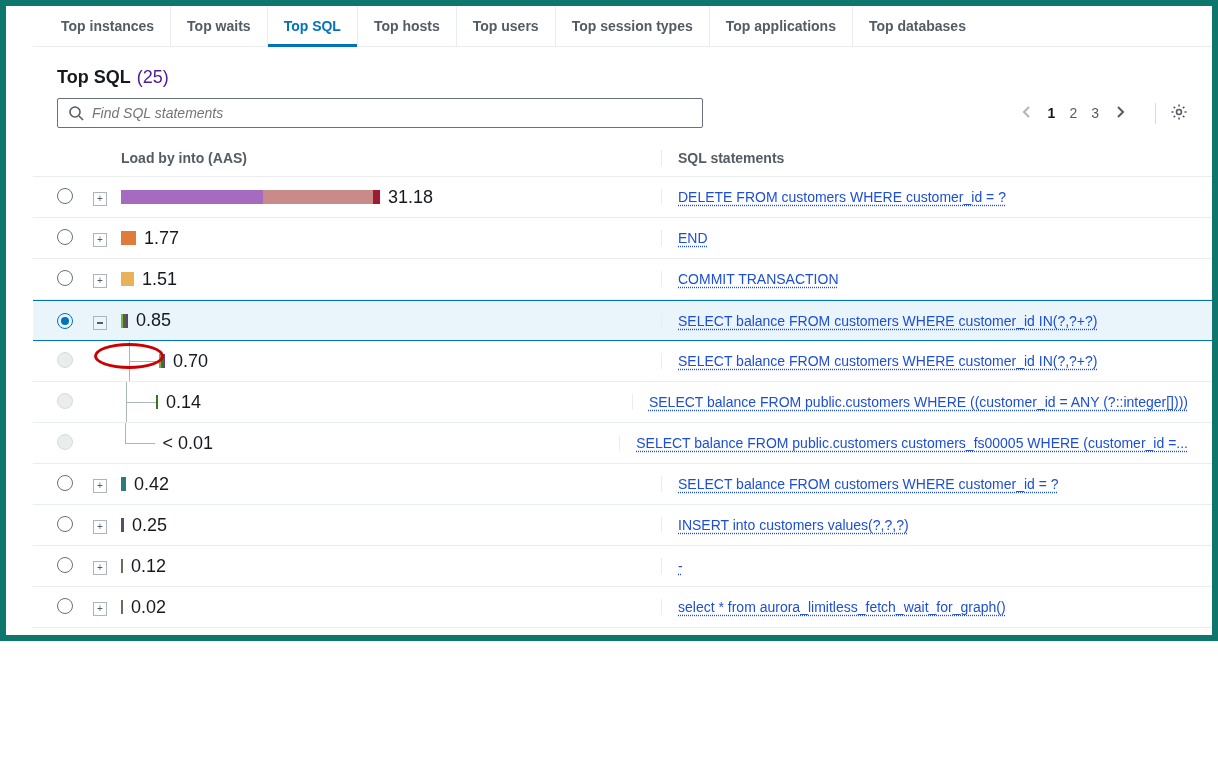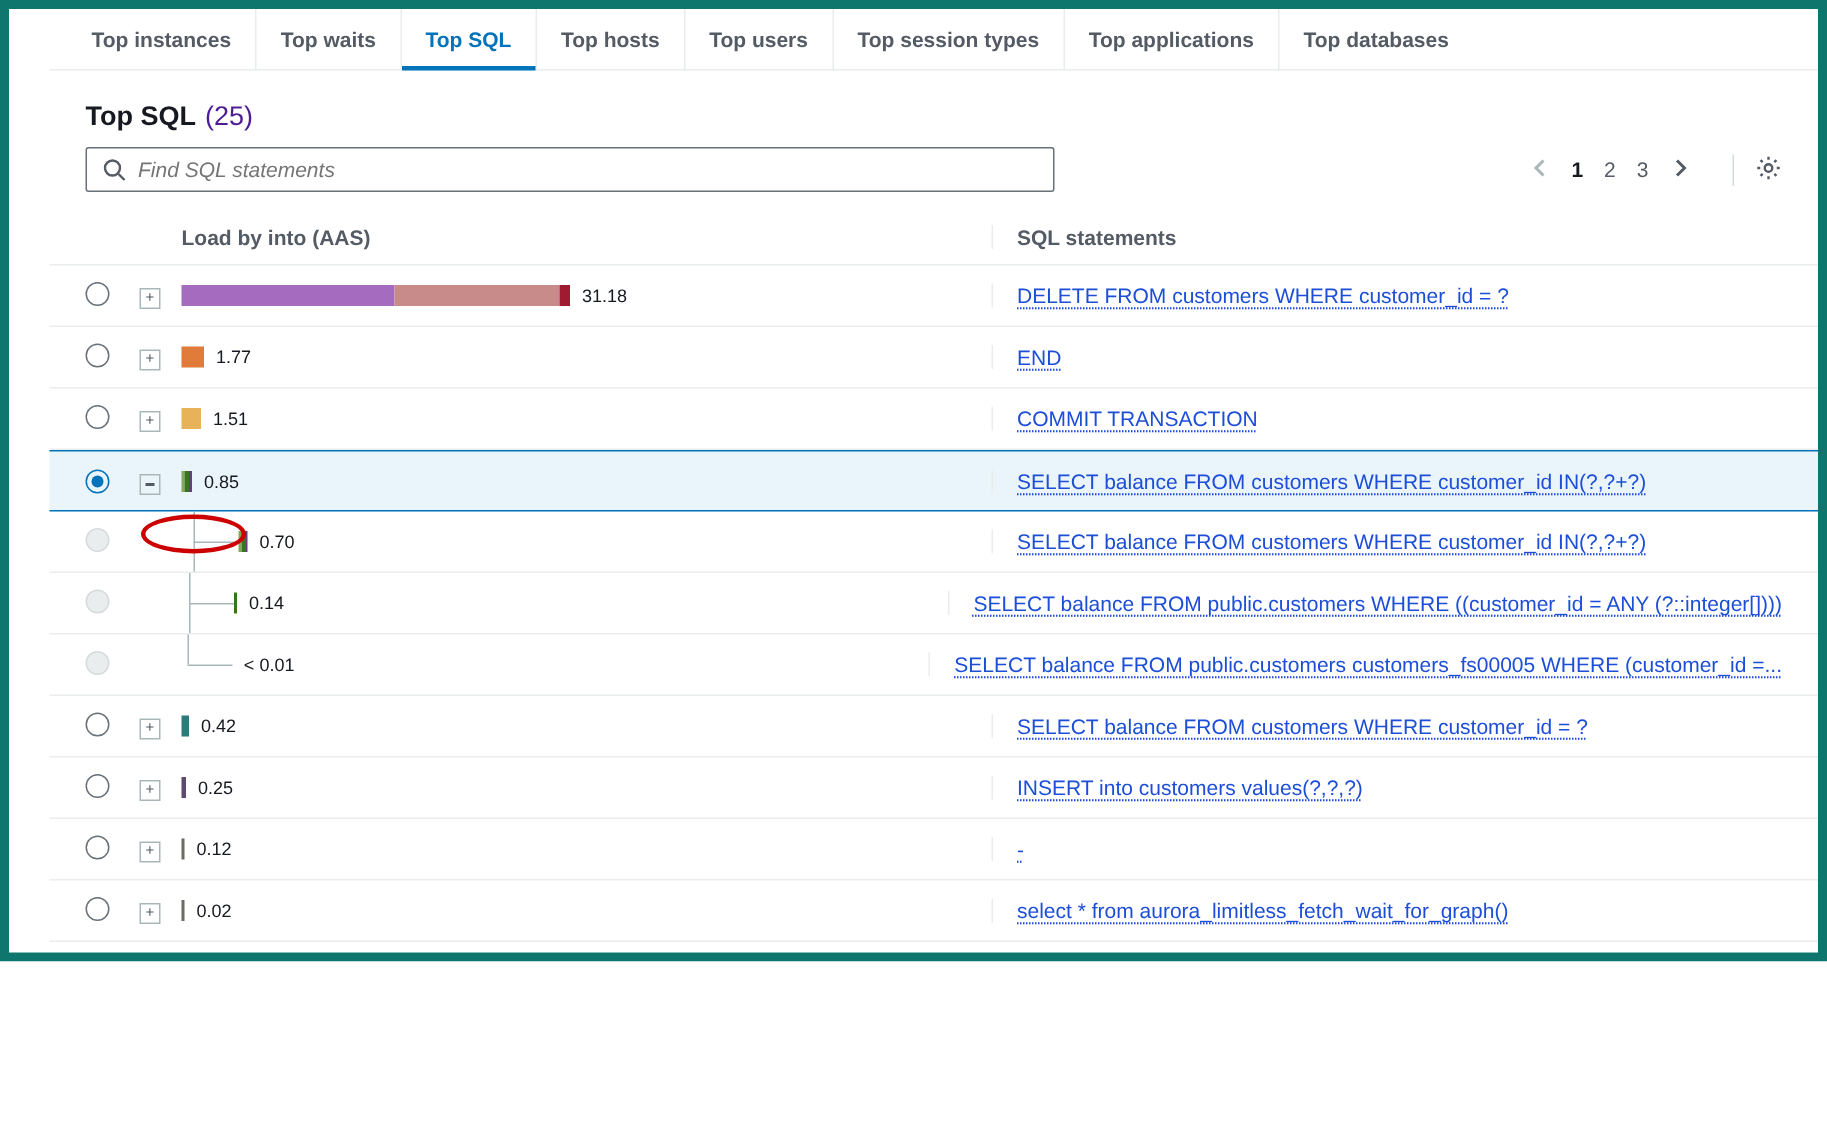--- a/index.html
+++ b/index.html
@@ -41,21 +41,21 @@
   .radio.selected { border-color: #0073bb; }
   .radio.selected::after { content: ""; width: 8px; height: 8px; background: #0073bb; border-radius: 50%; }
   .radio.disabled { border-color: #d5dbdb; background: #eaeded; cursor: default; }
 
   .expander { width: 14px; height: 14px; border: 1px solid #aab7b8; display: inline-flex; align-items: center; justify-content: center; font-size: 10px; line-height: 1; color: #545b64; cursor: pointer; }
   .expander.minus::before { content: ""; width: 6px; height: 1.5px; background: #545b64; }
 
   .bar-wrap { display: flex; align-items: center; gap: 8px; }
   .bar { height: 14px; display: flex; }
   .seg { height: 100%; }
-  .bar-val { font-size: 12px; color: #16191f; }
+  .bar-val { font-size: 18px; color: #16191f; }
 
   .tree-branch { width: 38px; display: flex; align-items: center; justify-content: flex-end; position: relative; height: 100%; }
   .branch-line { position: absolute; left: 8px; width: 30px; border-bottom: 1px solid #aab7b8; }
   .branch-vert { position: absolute; left: 8px; top: -20px; bottom: 50%; border-left: 1px solid #aab7b8; }
   .branch-vert.through { bottom: -20px; }
 
   .sql { color: #1d4ed8; text-decoration: underline dotted; text-underline-offset: 3px; cursor: pointer; white-space: nowrap; overflow: hidden; text-overflow: ellipsis; }
 
   .oval { position: absolute; border: 3px solid #cc0000; border-radius: 50%; pointer-events: none; }
 </style>

